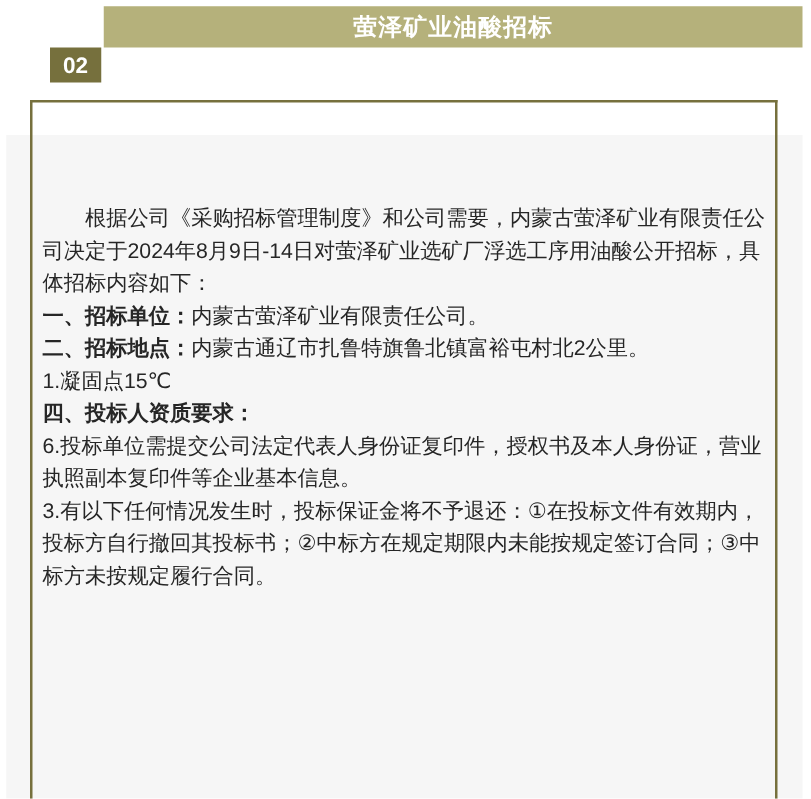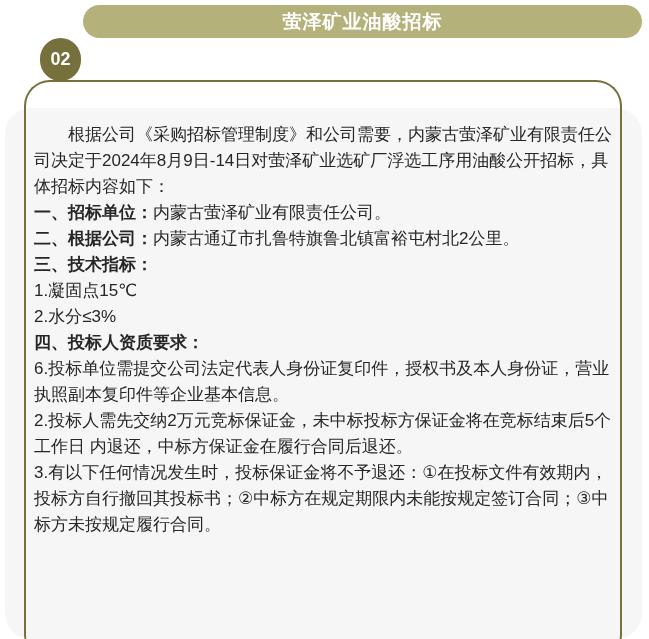--- a/index.html
+++ b/index.html
@@ -1,15 +1,15 @@
 <!DOCTYPE html>
 <html><head>
 <meta charset="utf-8">
 <style>
-  * { margin: 0; padding: 0; box-sizing: border-box; border-radius: 26px; }
+  * { margin: 0; padding: 0; box-sizing: border-box; }
   html, body { background: #ffffff; }
   #page {
     position: relative;
     width: 649px;
     height: 639px;
     background: #ffffff;
     overflow: hidden;
     font-family: "Liberation Sans", "DejaVu Sans", sans-serif;
   }
   .titlebar {
@@ -24,21 +24,21 @@
   .titlebar span {
     color: #ffffff;
     font-size: 19px;
     font-weight: bold;
     letter-spacing: 1px;
     white-space: nowrap;
   }
   .badge {
     position: absolute;
     left: 40px; top: 38px;
-    width: 41px; height: 43px;
+    width: 41px; height: 28px;
     background: #76703d;
     display: flex;
     align-items: center;
     justify-content: center;
   }
   .badge span {
     color: #ffffff;
     font-size: 18px;
     font-weight: bold;
   }
@@ -59,21 +59,21 @@
   }
   .textarea {
     position: absolute;
     left: 34px; top: 122px;
     width: 580px;
     font-size: 17px;
     line-height: 26px;
     color: #262626;
     text-align: left;
   }
-  .textarea .intro { text-indent: 2em; }
+  .textarea .intro { text-indent: 2em; margin-top: 40px; }
   .textarea .line b { font-weight: bold; margin-top: 16px; }
   .textarea div, .textarea p { margin: 0; padding: 0; }
 </style>
 </head>
 <body>
 
 <div id="page">
 
   <div class="titlebar">
     <span>萤泽矿业油酸招标</span>
@@ -85,27 +85,24 @@
 
   <div class="graybg"></div>
 
   <div class="frame"></div>
 
   <div class="textarea">
     <p class="intro">根据公司《采购招标管理制度》和公司需要，内蒙古萤泽矿业有限责任公司决定于2024年8月9日-14日对萤泽矿业选矿厂浮选工序用油酸公开招标，具体招标内容如下：</p>
 
     <div class="line"><b>一、招标单位：</b><span>内蒙古萤泽矿业有限责任公司。</span></div>
 
-    <div class="line"><b>二、根据公司：</b><span>内蒙古通辽市扎鲁特旗鲁北镇富裕屯村北2公里。</span></div>
+    <div class="line"><b>二、招标地点：</b><span>内蒙古通辽市扎鲁特旗鲁北镇富裕屯村北2公里。</span></div>
 
-    <div class="line"><b>三、技术指标：</b><span></span></div>
 
     <div class="line">1.凝固点15℃</div>
-    <div class="line">2.水分≤3%</div>
 
     <div class="line"><b>四、投标人资质要求：</b><span></span></div>
 
     <div class="line">6.投标单位需提交公司法定代表人身份证复印件，授权书及本人身份证，营业执照副本复印件等企业基本信息。</div>
-    <div class="line">2.投标人需先交纳2万元竞标保证金，未中标投标方保证金将在竞标结束后5个工作日 内退还，中标方保证金在履行合同后退还。</div>
     <div class="line">3.有以下任何情况发生时，投标保证金将不予退还：①在投标文件有效期内，投标方自行撤回其投标书；②中标方在规定期限内未能按规定签订合同；③中标方未按规定履行合同。</div>
   </div>
 
 </div>
 
 </body></html>

